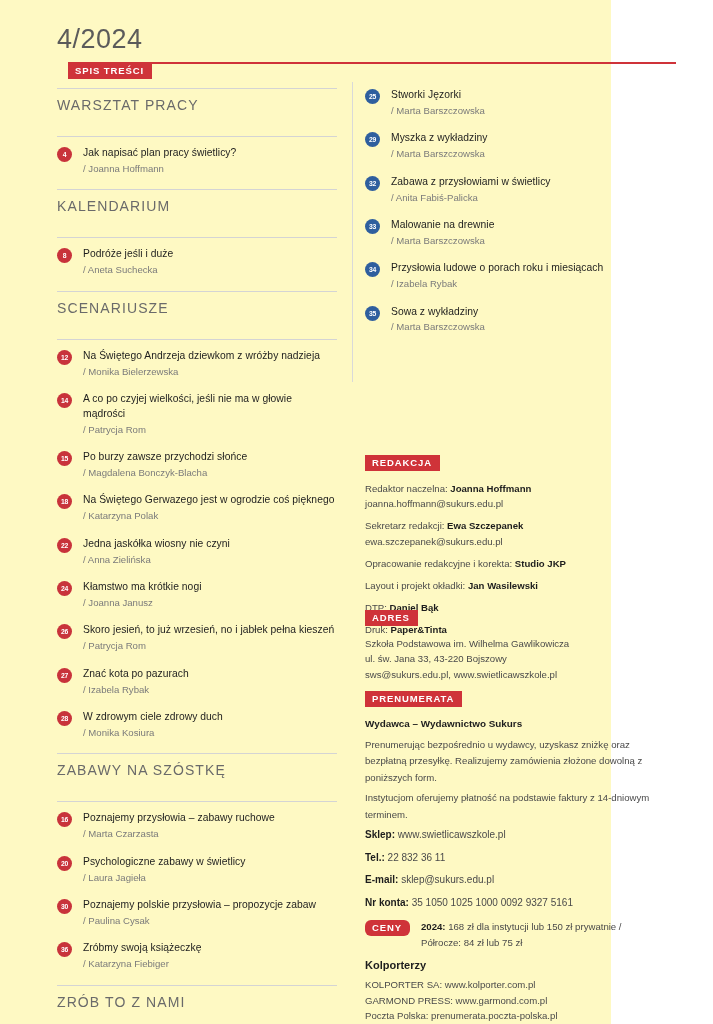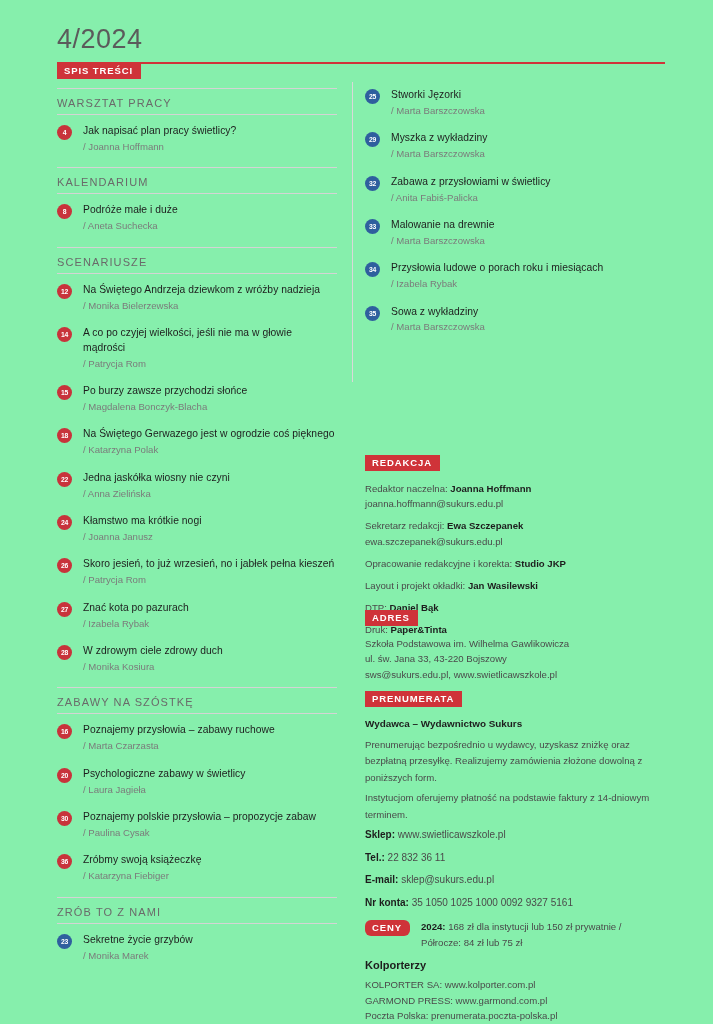--- a/index.html
+++ b/index.html
@@ -12,41 +12,41 @@
 
   body {
     font-family: "Liberation Sans", sans-serif;
     color: #3c3c3c;
     position: relative;
     overflow: hidden;
   }
 
   .page {
     position: relative;
-    width: 713px;
+    width: 611px;
     height: 1024px;
-    background: #86efac;
+    background: #fef9c3;
     padding: 0;
   }
 
   
   .issue-number {
     position: absolute;
     left: 57px;
     top: 24px;
     font-size: 27px;
     font-weight: 400;
     color: #5b5b5b;
     letter-spacing: 0.5px;
   }
 
   
   .toc-header {
     position: absolute;
-    left: 57px;
+    left: 68px;
     top: 62px;
     width: 608px;
     height: 16px;
   }
   .toc-rule {
     position: absolute;
     left: 0;
     top: 0px;
     width: 608px;
     height: 2px;
@@ -87,25 +87,25 @@
     left: 365px;
     top: 88px;
     width: 300px;
   }
 
   
   .section {
     margin-bottom: 2px;
   }
   .section-head {
-    font-size: 11px;
+    font-size: 14px;
     letter-spacing: 1.1px;
     color: #6a6a6a;
     text-transform: uppercase;
-    padding: 8px 0 5px 0;
+    padding: 8px 0 23px 0;
     border-top: 1px solid #d4d4d4;
     border-bottom: 1px solid #d4d4d4;
     margin-bottom: 9px;
   }
 
   
   .entry {
     display: flex;
     align-items: flex-start;
     margin-bottom: 13px;
@@ -263,21 +263,21 @@
             <div class="entry-title">Jak napisać plan pracy świetlicy?</div>
             <div class="entry-author">/ Joanna Hoffmann</div>
           </div>
         </div>
       </div>
       <div class="section">
         <div class="section-head">KALENDARIUM</div>
         <div class="entry">
           <div class="pagenum">8</div>
           <div class="entry-text">
-            <div class="entry-title">Podróże małe i duże</div>
+            <div class="entry-title">Podróże jeśli i duże</div>
             <div class="entry-author">/ Aneta Suchecka</div>
           </div>
         </div>
       </div>
       <div class="section">
         <div class="section-head">SCENARIUSZE</div>
         <div class="entry">
           <div class="pagenum">12</div>
           <div class="entry-text">
             <div class="entry-title">Na Świętego Andrzeja dziewkom z wróżby nadzieja</div>

